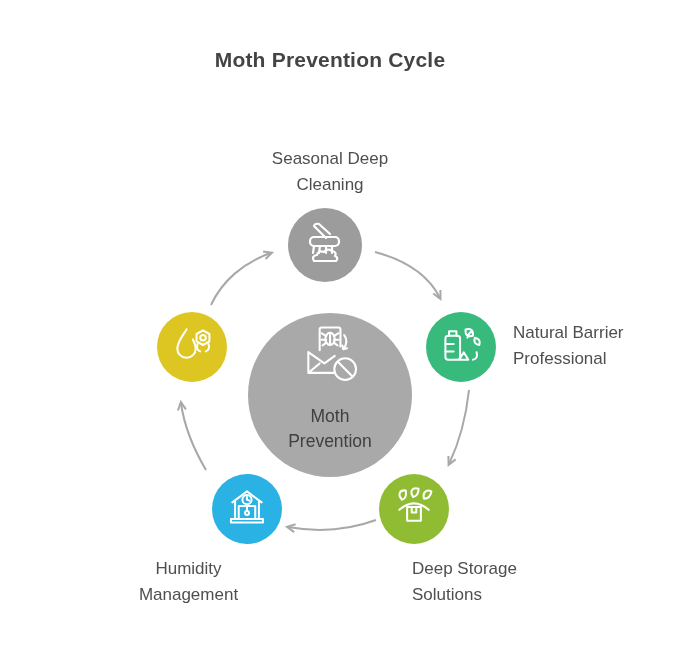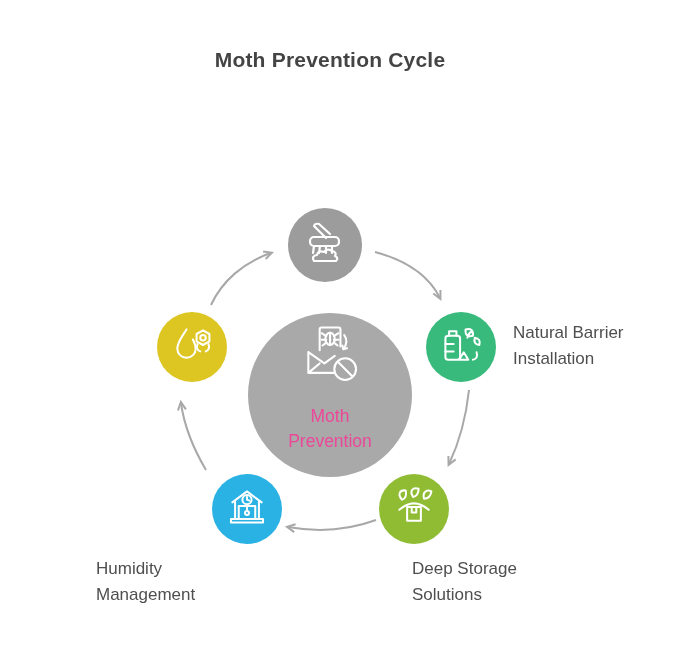--- a/index.html
+++ b/index.html
@@ -50,21 +50,21 @@
   .center-icon {
     position: absolute;
     left: 297px; top: 320px;
     width: 68px; height: 68px;
   }
   .center-label {
     position: absolute;
     left: 248px; top: 404px;
     width: 164px;
     text-align: center;
-    color: #ec4899;
+    color: #404040;
     font-size: 17.5px;
     font-weight: 500;
     line-height: 25px;
     white-space: pre-line;
   }
   #arrows {
     position: absolute;
     left: 0; top: 0;
     pointer-events: none;
   }
@@ -112,36 +112,38 @@
   <div class="node" style="left: 288px; top: 208px; width: 74px; height: 74px; background-color: rgb(156, 156, 156);">
     <span>
       <svg viewBox="0 0 48 48" width="48" height="48">
         <path d="M13,7 L25,19 M18,5 L29,15 M13,7 Q14,4 18,5"></path>
         <rect x="9" y="18" width="29" height="9" rx="4"></rect>
         <path d="M13,27 L12,34 M19,27 L18,34 M25,27 L25,34 M31,27 L31,34"></path>
         <path d="M13,42 q-3,-5 3,-6 q1,-5 7,-3 q3,-4 8,-1 q5,1 3,5 q4,2 1,5 Z"></path>
       </svg>
     </span>
   </div>
+  <div class="label" style="left:230px; top:146px; width:200px; text-align:center;">Seasonal Deep
+Cleaning</div>
 
   <div class="node" style="left: 426px; top: 312px; width: 70px; height: 70px; background-color: rgb(56, 186, 124);">
     <span>
       <svg viewBox="0 0 48 48" width="44" height="44">
         <path d="M11,14 V9 H19 V14"></path>
         <rect x="7" y="14" width="16" height="26" rx="3"></rect>
         <path d="M7,23 H16 M7,31 H16"></path>
         <path d="M29,7 q9,-2 8,7 q-9,2 -8,-7 Z M31,16 q1,-5 5,-7"></path>
         <path d="M39,16 q7,1 5,8 q-7,-1 -5,-8 Z"></path>
         <path d="M27,32 l5,8 h-10 Z"></path>
         <path d="M37,40 q6,-1 4,-8"></path>
       </svg>
     </span>
   </div>
   <div class="label" style="left:513px; top:320px; width:150px; text-align:left;">Natural Barrier
-Installation</div>
+Professional</div>
 
   <div class="node" style="left: 379px; top: 474px; width: 70px; height: 70px; background-color: rgb(143, 188, 51);">
     <span>
       <svg viewBox="0 0 48 48" width="44" height="44">
         <path d="M11,16 C6,11 8,5 15,6 C16,12 15,15 11,16 Z"></path>
         <path d="M23,13 C19,7 22,2 29,4 C29,10 27,12 23,13 Z"></path>
         <path d="M35,15 C33,9 37,4 43,7 C42,13 39,15 35,15 Z"></path>
         <path d="M8,27 Q24,13 40,27"></path>
         <rect x="16.5" y="24" width="15" height="15"></rect>
         <path d="M21.5,24 V30 H26.5 V24"></path>
@@ -158,21 +160,21 @@
         <path d="M11,18 V37 M37,18 V37"></path>
         <rect x="6.5" y="37" width="35" height="4"></rect>
         <circle cx="24" cy="16" r="5"></circle>
         <path d="M24,16 V13 M24,16 L26.5,17"></path>
         <rect x="15" y="23" width="18" height="14"></rect>
         <path d="M24,23 V28"></path>
         <circle cx="24" cy="30.5" r="2.2"></circle>
       </svg>
     </span>
   </div>
-  <div class="label" style="left:96px; top:556px; width:185px; text-align:left;">Humidity
+  <div class="label" style="left:96px; top:556px; width:185px; text-align:center;">Humidity
 Management</div>
 
   <div class="node" style="left: 157px; top: 312px; width: 70px; height: 70px; background-color: rgb(221, 197, 34);">
     <span>
       <svg viewBox="0 0 48 48" width="44" height="44">
         <path d="M18,7 C13,15 8,21 8,28 A10,10 0 0 0 28,28 C28,25 27,22 25,18"></path>
         <path d="M36,8 L43,12 V20 L36,24 L29,20 V12 Z"></path>
         <circle cx="36" cy="16" r="3"></circle>
         <path d="M30,23 q-2,6 3,8 M42,23 q2,6 -3,8"></path>
       </svg>

